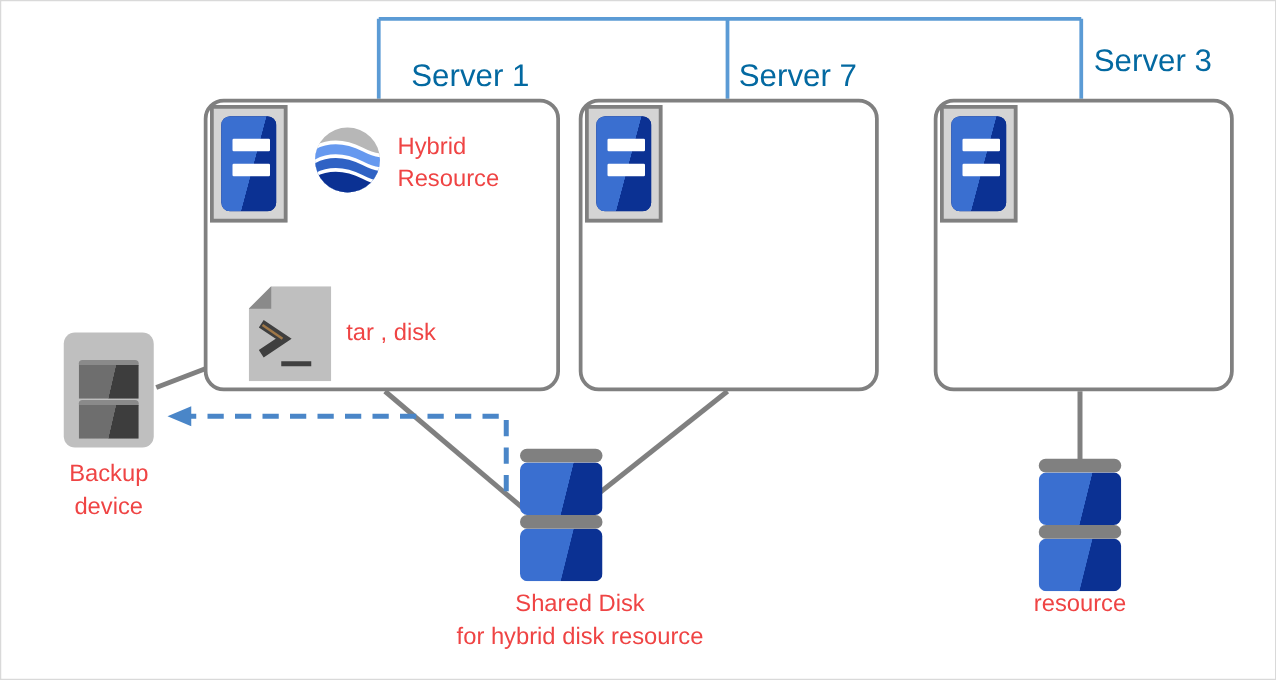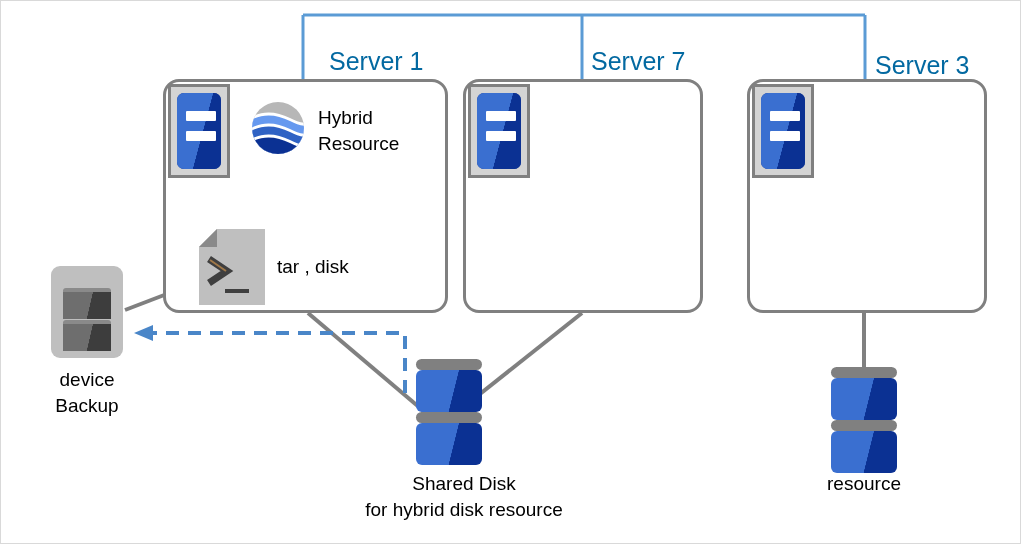--- a/index.html
+++ b/index.html
@@ -90,21 +90,21 @@
   .doc-icon {
     position: absolute;
     width: 66px;
     height: 76px;
   }
 
   
   .txt {
     position: absolute;
     font-size: 19px;
-    color: #000000;
+    color: #ef4444;
     line-height: 26px;
   }
   .txt.center { text-align: center; }
 
   
   .backup-dev {
     position: absolute;
     width: 72px;
     height: 92px;
     background: #bfbfbf;
@@ -236,42 +236,42 @@
   <div class="server-label" style="left:590px; top:46px;">Server 7</div>
   <div class="srv-icon" style="left:467px; top:83px;">
     <div class="body">
       <div class="sheen"></div>
       <div class="bar bar1"></div>
       <div class="bar bar2"></div>
     </div>
   </div>
 
   <div class="server-box" style="left:746px; top:78px; width:240px; height:234px;"></div>
-  <div class="server-label" style="left:874px; top:50px;">Server 3</div>
+  <div class="server-label" style="left:874px; top:34px;">Server 3</div>
   <div class="srv-icon" style="left:751px; top:83px;">
     <div class="body">
       <div class="sheen"></div>
       <div class="bar bar1"></div>
       <div class="bar bar2"></div>
     </div>
   </div>
 
   <div class="backup-dev" style="left:50px; top:265px;">
     <div class="cap" style="top:22px;"></div>
     <div class="plate" style="top:26px;">
       <div class="inner"></div>
     </div>
     <div class="cap" style="top:54px;"></div>
     <div class="plate" style="top:58px;">
       <div class="inner"></div>
     </div>
   </div>
   <div class="txt center" style="left:14px; top:366px; width:144px;">
+    <div>Backup</div>
     <div>device</div>
-    <div>Backup</div>
   </div>
 
   <div class="disk-stack" style="left:415px; top:358px;">
     <div class="cap"></div>
     <div class="platter">
         <div class="inner"></div>
       </div>
     <div class="cap"></div>
     <div class="platter">
         <div class="inner"></div>

